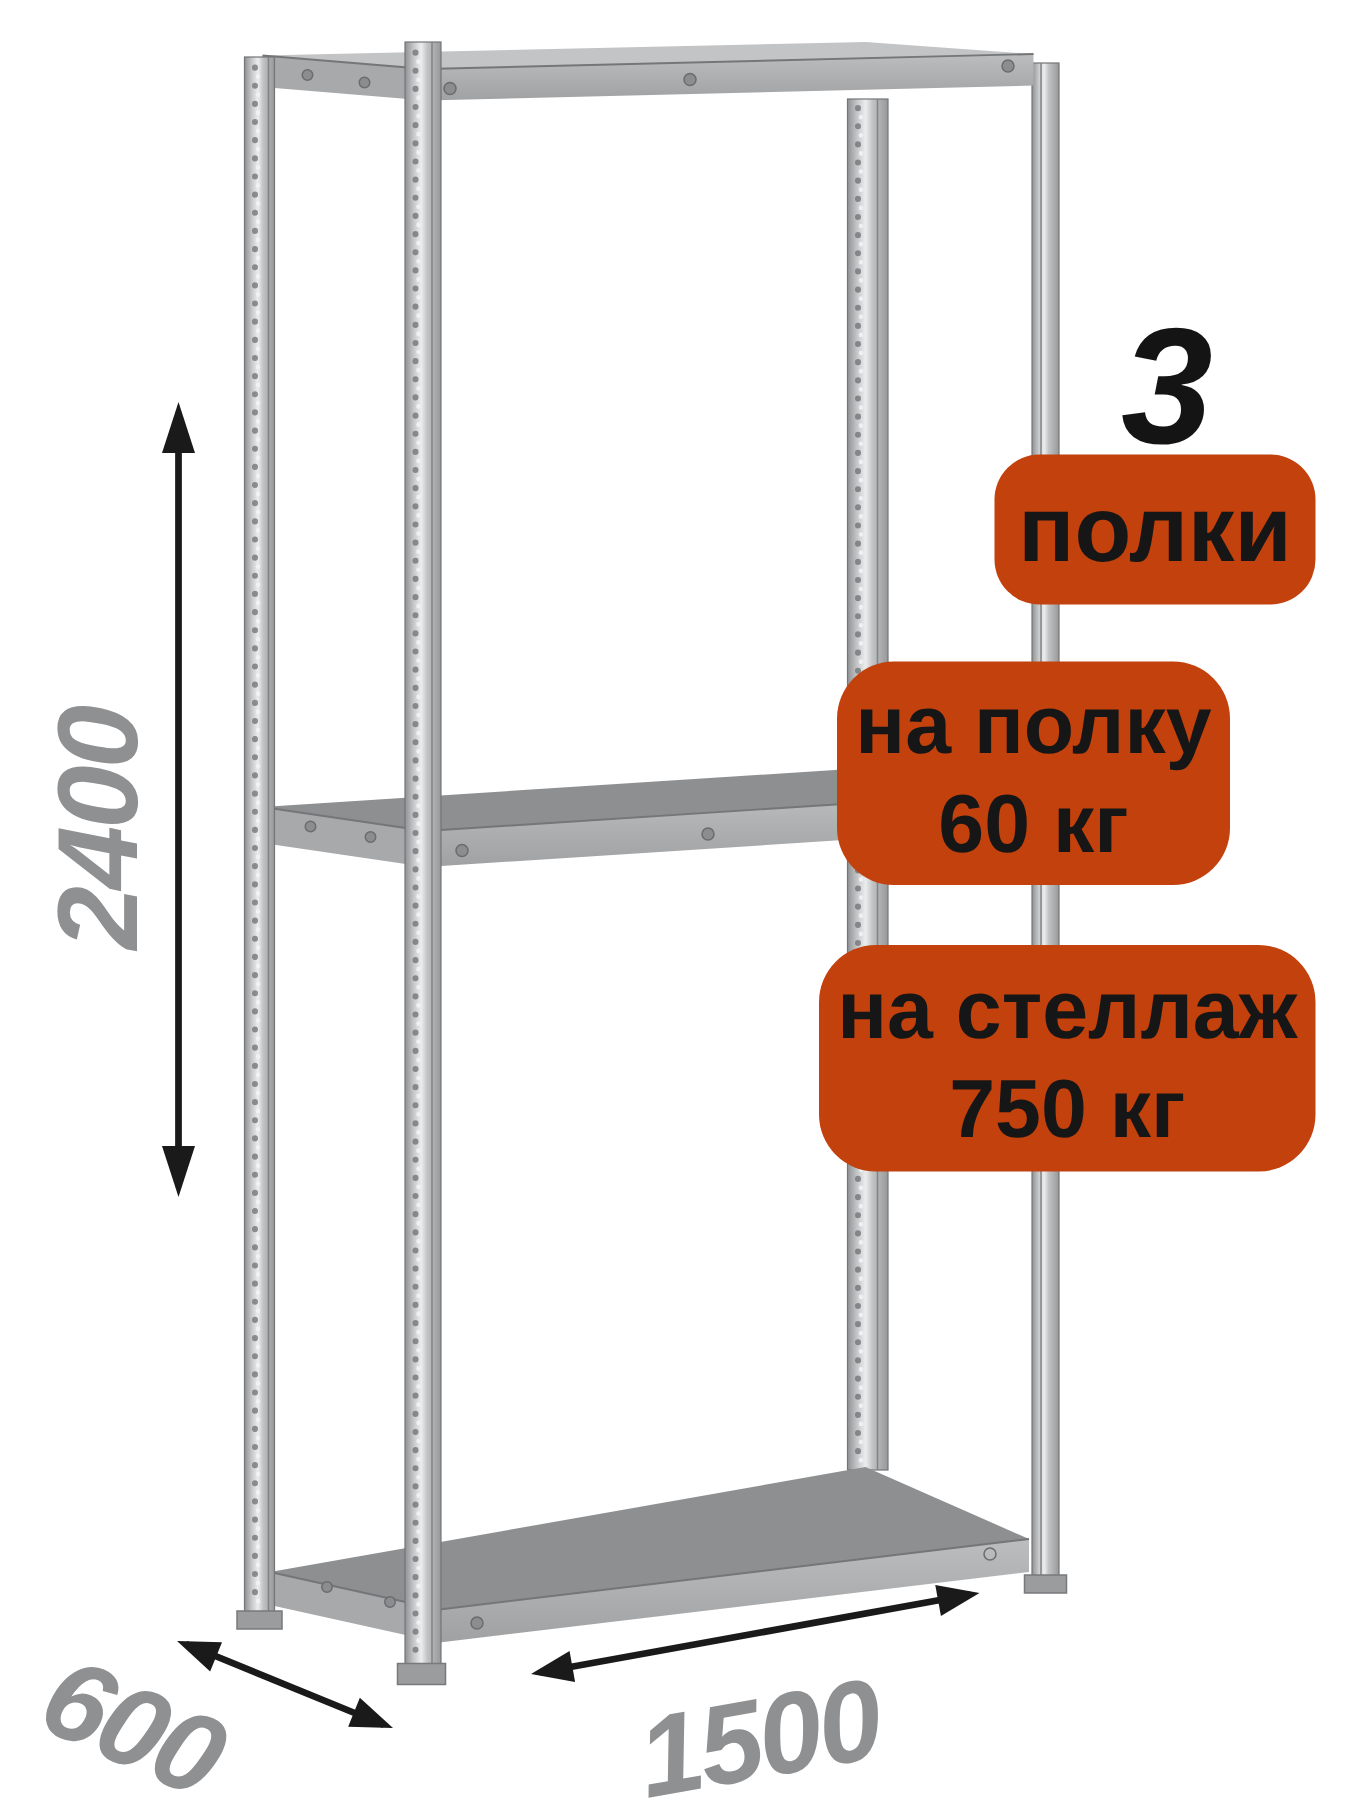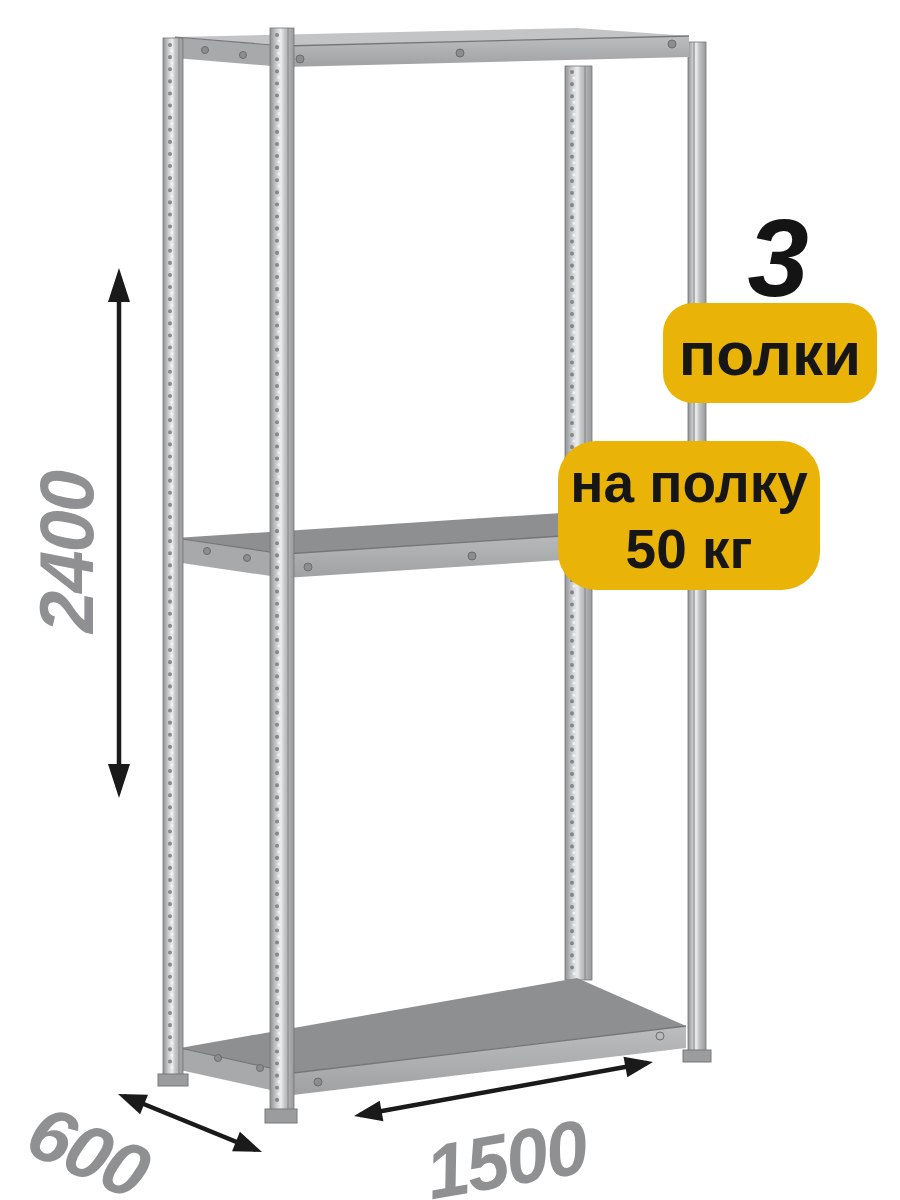--- a/index.html
+++ b/index.html
@@ -4,21 +4,21 @@
 <style>
   html,body{margin:0;padding:0;background:#ffffff;}
   .stage{
     position:relative;width:900px;height:1200px;background:#ffffff;overflow:hidden;
     font-family:"Liberation Sans","DejaVu Sans",sans-serif;
   }
   .stage svg{position:absolute;left:0;top:0;}
 
   
   .badge{
-    position:absolute;background:#eab308;color:#161616;
+    position:absolute;background:#c2410c;color:#161616;
     display:flex;flex-direction:column;align-items:center;justify-content:center;
     font-weight:bold;text-align:center;
   }
   .badge-shelves{left:663px;top:303px;width:214px;height:100px;border-radius:30px;font-size:62px;}
   .badge-per-shelf{left:558px;top:441px;width:262px;height:149px;border-radius:38px;font-size:55px;line-height:1.2;}
   .badge-per-rack{left:546px;top:630px;width:331px;height:151px;border-radius:38px;font-size:55px;line-height:1.2;}
   .count-digit{
     position:absolute;left:718px;top:203px;width:120px;text-align:center;
     font-size:110px;line-height:1;font-weight:bold;font-style:italic;color:#141414;
   }
@@ -140,17 +140,21 @@
   <div class="dim dim-width">1500</div>
 
   <div class="count-digit">3</div>
 
   <div class="badge badge-shelves">
     <div>полки</div>
   </div>
 
   <div class="badge badge-per-shelf">
     <div>на полку</div>
-    <div>50 кг</div>
+    <div>60 кг</div>
   </div>
 
+  <div class="badge badge-per-rack">
+    <div>на стеллаж</div>
+    <div>750 кг</div>
+  </div>
 
 </div>
 
 </body></html>

